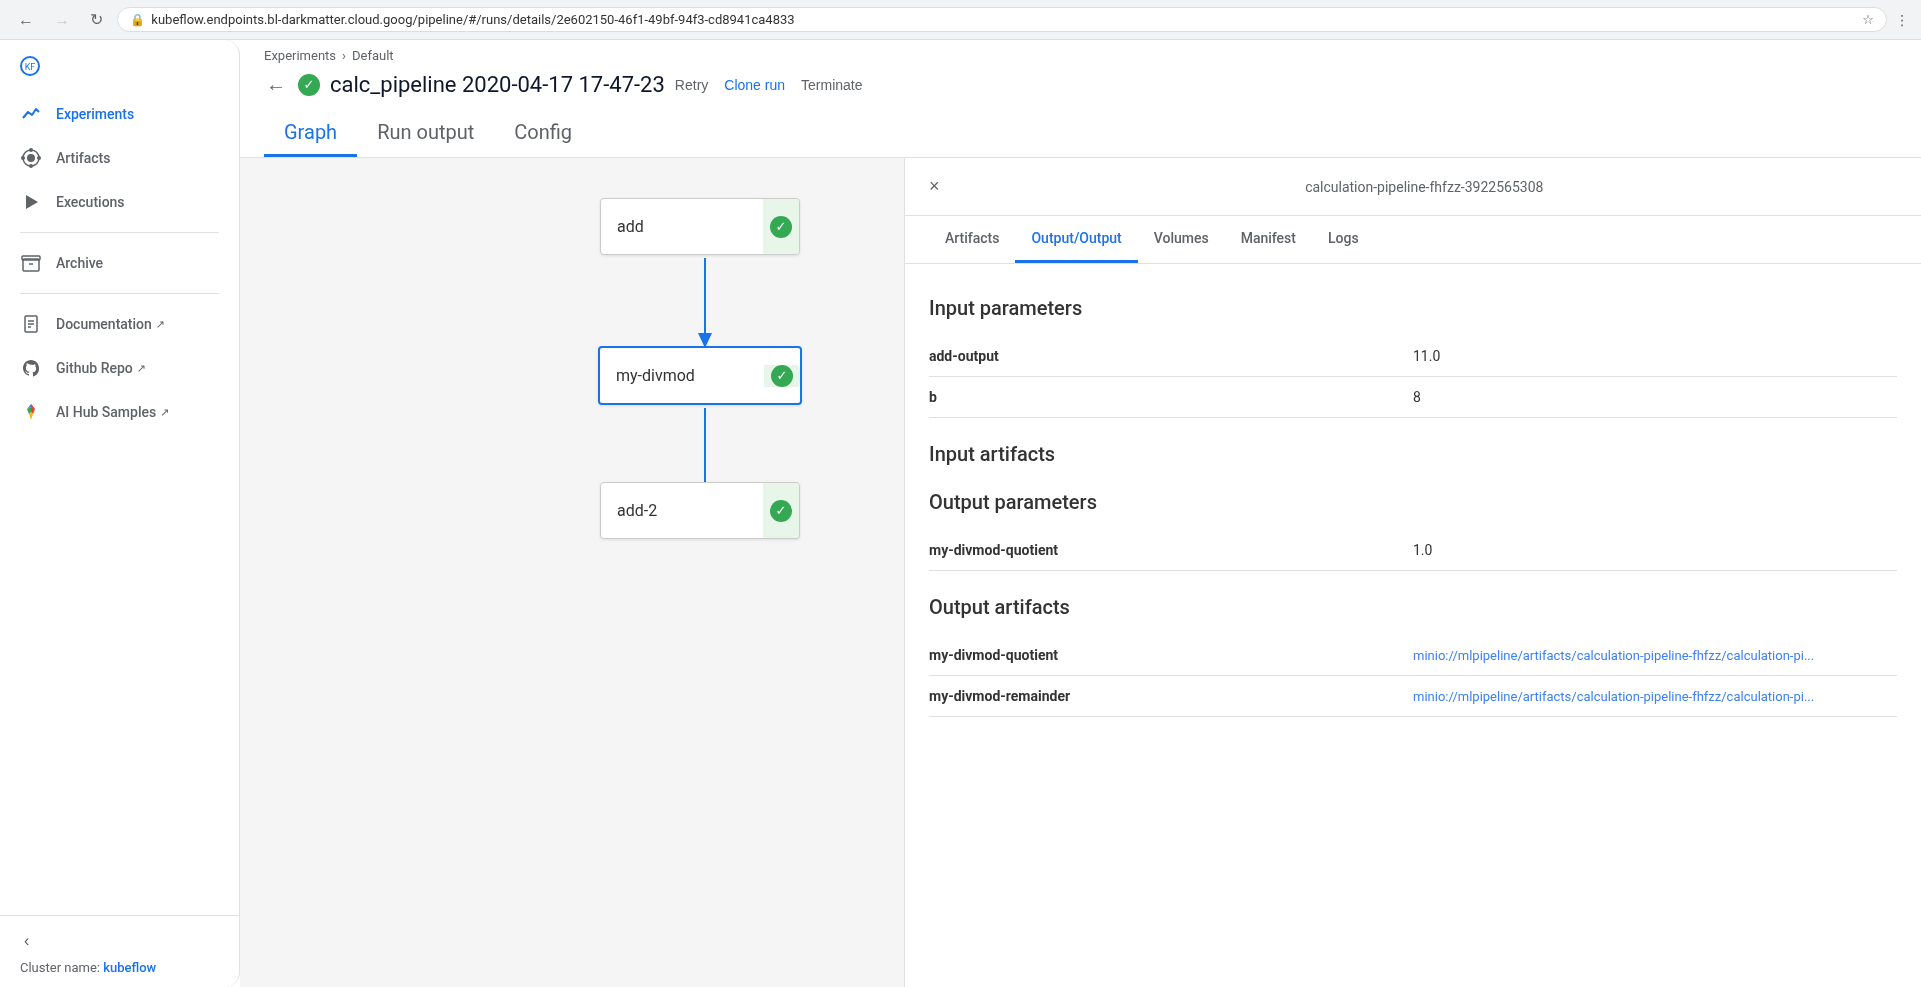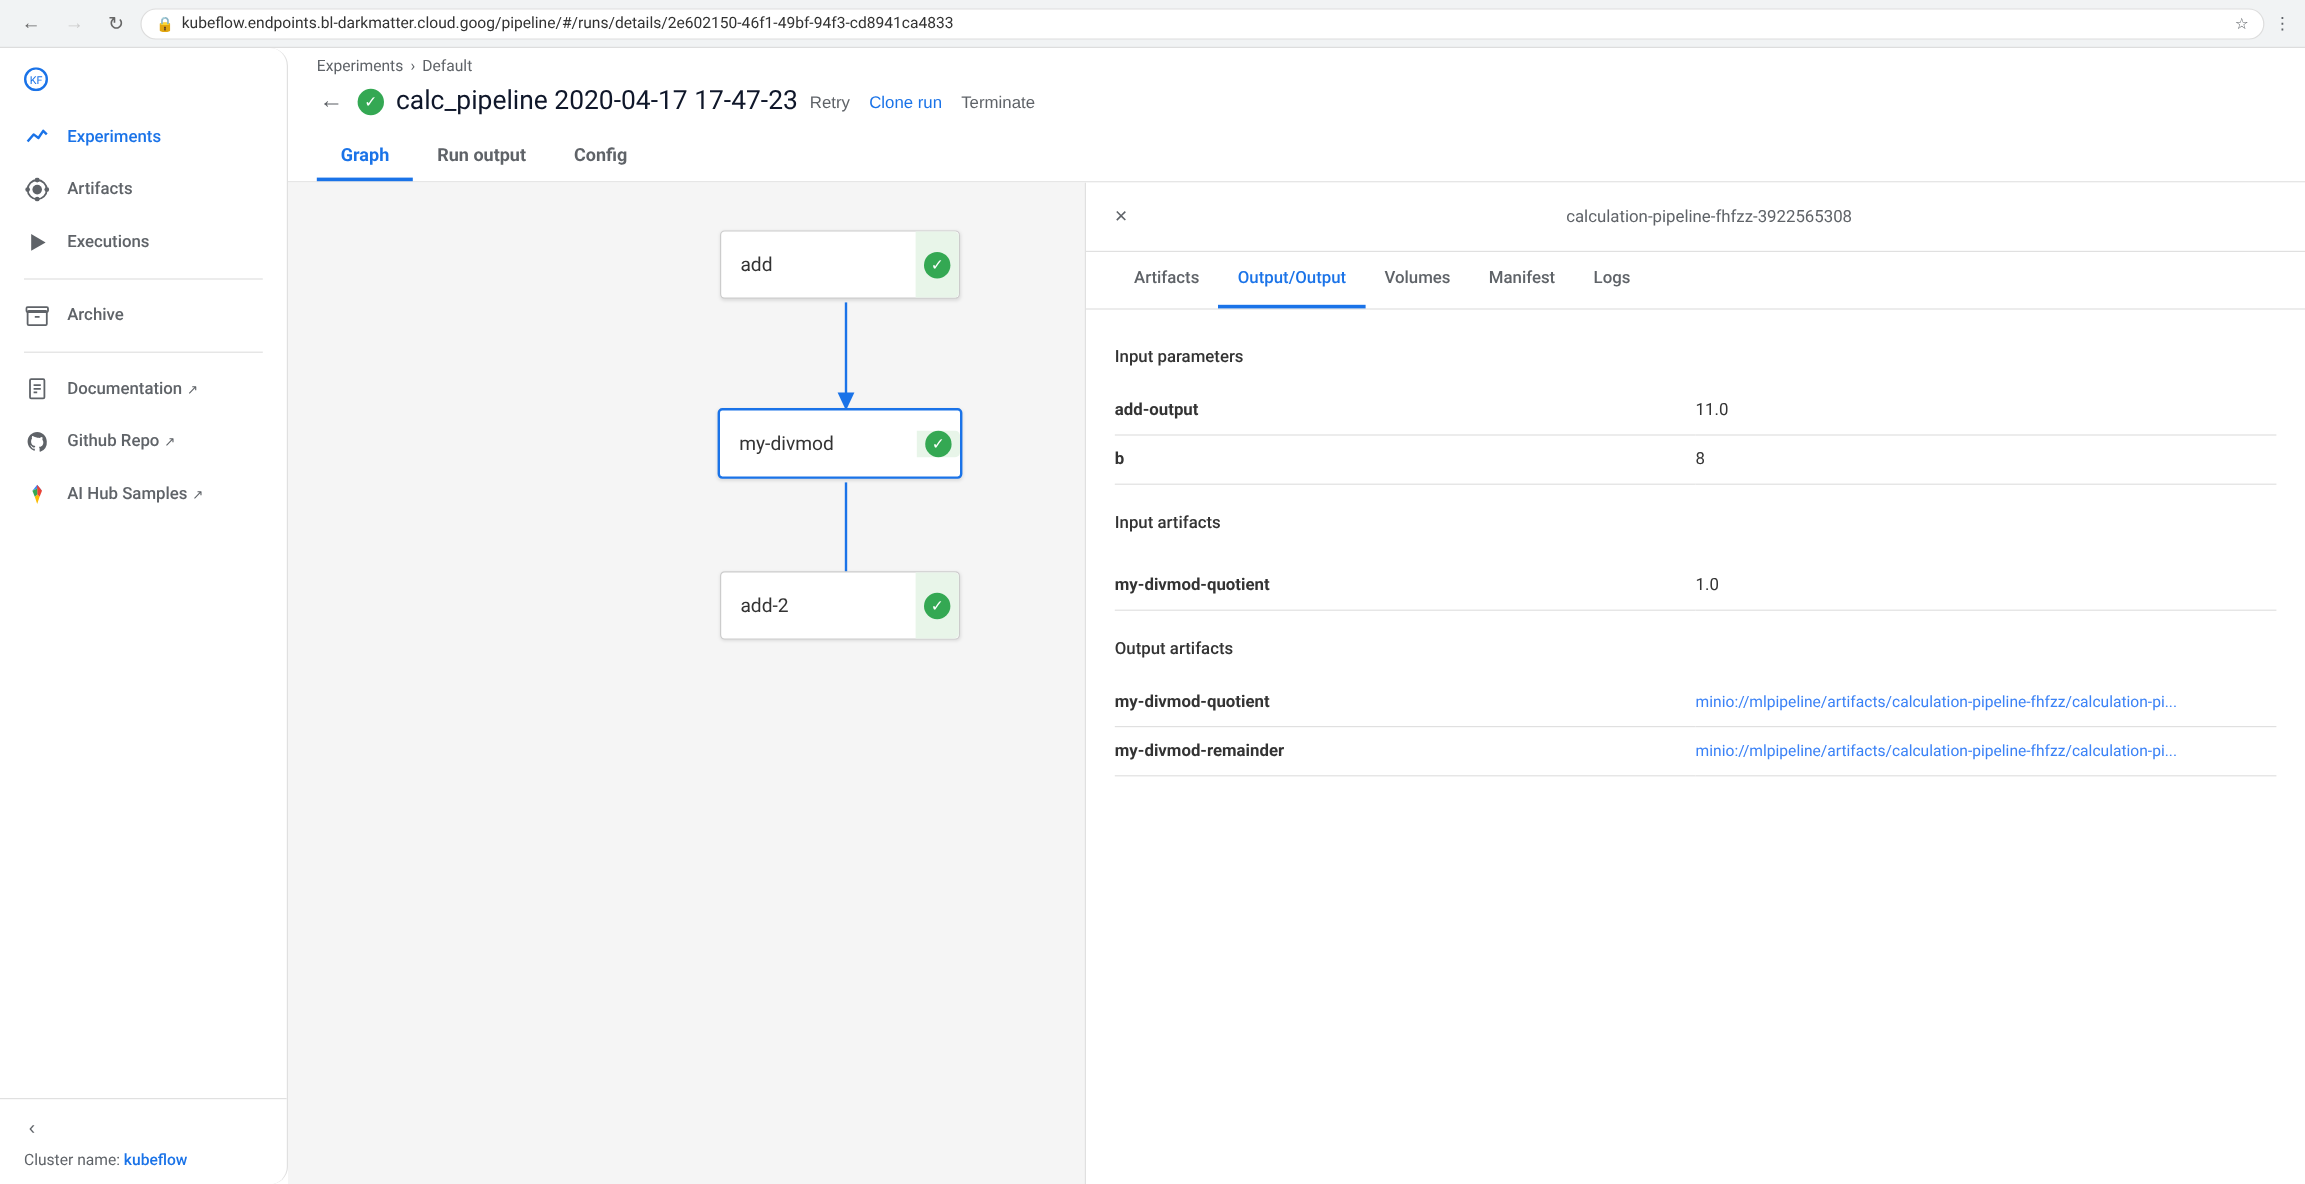--- a/index.html
+++ b/index.html
@@ -167,22 +167,22 @@
       background: none; border: none; cursor: pointer; font-size: 14px; color: #5f6368; font-weight: 500;
     }
     .action-btn.primary { color: #1a73e8; }
     .tabs-row {
       display: flex;
       gap: 0;
     }
     .tab {
       padding: 10px 20px;
       cursor: pointer;
-      font-size: 15px;
-      font-weight: 700;
+      font-size: 20px;
+      font-weight: 400;
       color: #5f6368;
       border-bottom: 3px solid transparent;
       transition: color 0.15s, border-color 0.15s;
     }
     .tab.active {
       color: #1a73e8;
       border-bottom-color: #1a73e8;
     }
 
     
@@ -284,21 +284,21 @@
       border-bottom: 3px solid transparent;
     }
     .detail-tab.active {
       color: #1a73e8;
       border-bottom-color: #1a73e8;
     }
     .detail-body {
       padding: 24px;
     }
     .section-title {
-      font-size: 14px;
+      font-size: 20px;
       font-weight: 500;
       color: #333;
       margin-bottom: 16px;
       margin-top: 8px;
     }
     .param-table {
       width: 100%;
       border-collapse: collapse;
     }
     .param-row {
@@ -537,20 +537,21 @@
               <td class="param-value">8</td>
             </tr>
           </tbody>
             </table>
 
           <div style="margin-top: 24px;">
             <div class="section-title">Input artifacts</div>
           </div>
 
           <div style="margin-top: 24px;">
+            <div class="section-title">Output parameters</div>
             <table class="param-table">
               <tbody>
                   <tr class="param-row">
                 <td class="param-key">my-divmod-quotient</td>
                 <td class="param-value">1.0</td>
               </tr>
             </tbody>
               </table>
           </div>
 

